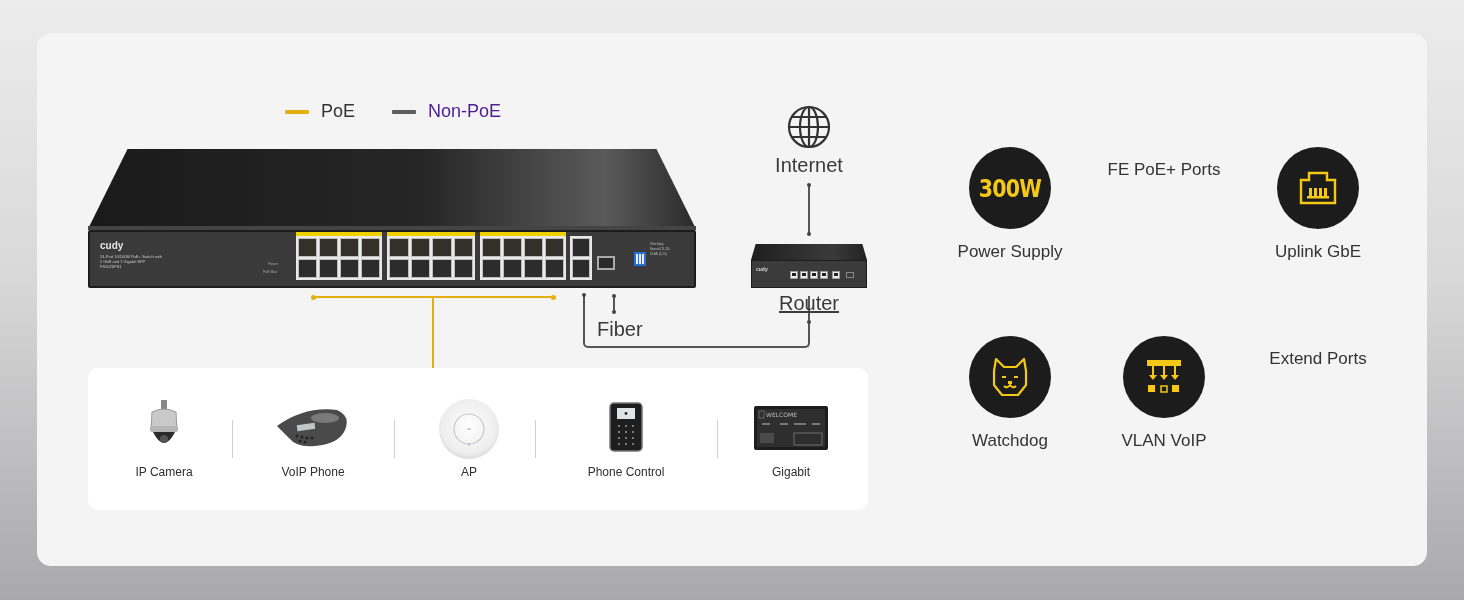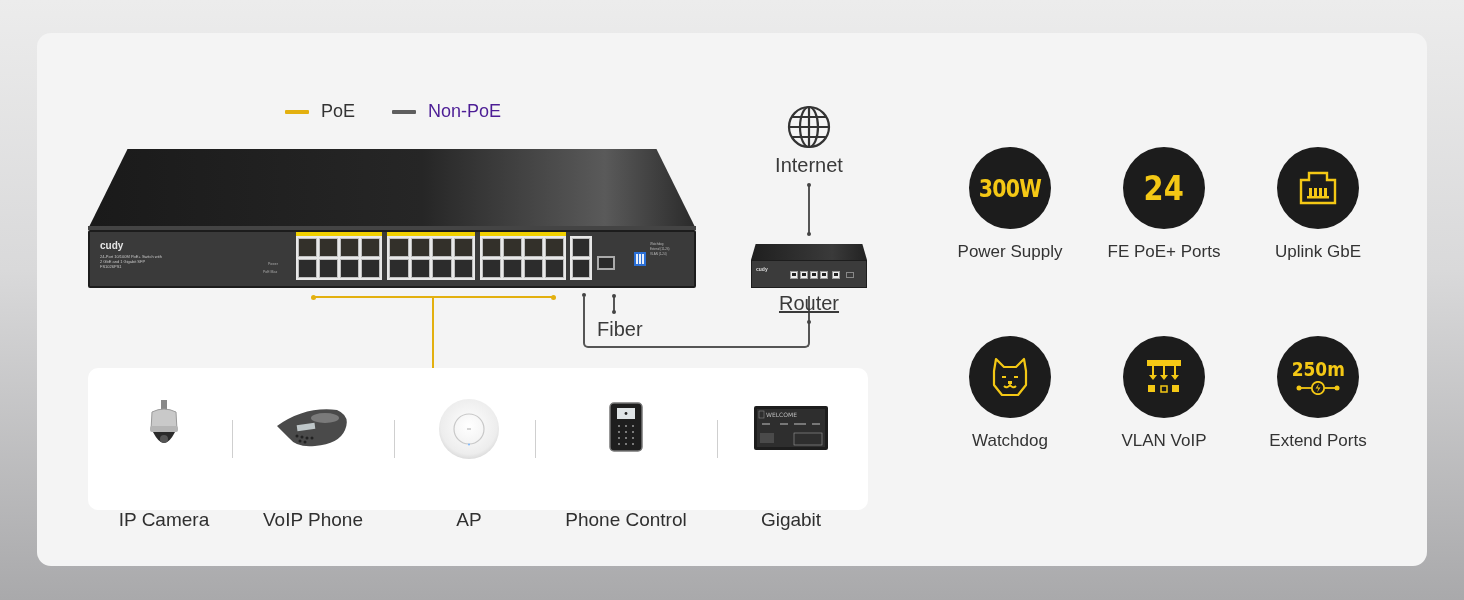--- a/index.html
+++ b/index.html
@@ -53,21 +53,21 @@
   
   .router-top { position: absolute; left: 751px; top: 244px; width: 116px; height: 16px; background: linear-gradient(90deg,#1f1f1f,#3a3a3a 70%,#222); clip-path: polygon(4% 0, 96% 0, 100% 100%, 0 100%); }
   .router-front { position: absolute; left: 751px; top: 260px; width: 116px; height: 28px; background: #3b3b3b; border: 1px solid #1d1d1d; }
   .router-front .rb { position: absolute; left: 4px; top: 5px; color: #ddd; font-size: 5px; font-weight: bold; }
   .rport { position: absolute; top: 10px; width: 8px; height: 8px; background: #eee; border: 1px solid #999; }
   .rport::after { content: ""; position: absolute; left: 1px; top: 1px; right: 1px; bottom: 2px; background: #222; }
 
   
   .devices { position: absolute; left: 88px; top: 368px; width: 780px; height: 142px; background: #fff; border-radius: 10px; }
   .dev-sep { position: absolute; top: 52px; width: 1px; height: 38px; background: #cfcfcf; }
-  .dev-lbl { position: absolute; top: 97px; font-size: 19px; color: #2f2f2f; transform: translateX(-50%); white-space: nowrap; margin-top: 44px; }
+  .dev-lbl { position: absolute; top: 97px; font-size: 12px; color: #2f2f2f; transform: translateX(-50%); white-space: nowrap; }
   .dev-icon { position: absolute; transform: translateX(-50%); }
 
   
   .feat { position: absolute; width: 160px; transform: translateX(-50%); text-align: center; }
   .feat .circle { width: 82px; height: 82px; border-radius: 50%; background: #1c1c1c; margin: 0 auto; display: flex; align-items: center; justify-content: center; color: #f1c40f; font-weight: bold; }
   .feat .flbl { margin-top: 13px; font-size: 17px; color: #333; white-space: nowrap; }
   .ctext-300 { font-size: 25px; letter-spacing: -1px; font-family: "DejaVu Sans", sans-serif; font-weight: bold; color: #f4c815; transform: scaleX(0.82); }
   .ctext-24 { font-size: 34px; font-family: "DejaVu Sans", sans-serif; font-weight: bold; color: #f4c815; transform: scaleX(0.85); }
 </style>
 </head>
@@ -273,23 +273,20 @@
 </div>
 
 <div class="feat" style="left:1010px;top:147px;">
   <div class="circle">
     <span class="ctext-300">300W</span>
   </div>
   <div class="flbl">Power Supply</div>
 </div>
 
 <div class="feat" style="left:1164px;top:147px;">
-  <div class="circle">
-    <span class="ctext-24">24</span>
-  </div>
   <div class="flbl">FE PoE+ Ports</div>
 </div>
 
 <div class="feat" style="left:1318px;top:147px;">
   <div class="circle">
     <svg width="40" height="34" viewBox="0 0 40 34">
       <path d="M11 2 H29 V9 H37 V32 H3 V9 H11 Z" fill="none" stroke="#f4c815" stroke-width="2.4"></path>
       <g fill="#f4c815">
           <rect x="11" y="17" width="3" height="9"></rect>
           <rect x="16" y="17" width="3" height="9"></rect>
@@ -331,25 +328,14 @@
         </g>
       <rect x="1" y="25" width="7" height="7" fill="#f4c815"></rect>
       <rect x="14" y="26" width="6" height="6" fill="none" stroke="#f4c815" stroke-width="1.5"></rect>
       <rect x="25" y="25" width="7" height="7" fill="#f4c815"></rect>
     </svg>
   </div>
   <div class="flbl">VLAN VoIP</div>
 </div>
 
 <div class="feat" style="left:1318px;top:336px;">
-  <div class="circle" style="flex-direction:column;gap:2px;">
-    <span style="font-family:'DejaVu Sans',sans-serif;font-size:20px;font-weight:bold;color:#f4c815;transform:scaleX(0.85);line-height:20px;">250m</span>
-    <svg width="44" height="14" viewBox="0 0 44 14">
-      <circle cx="3" cy="7" r="2.5" fill="#f4c815"></circle>
-        <circle cx="41" cy="7" r="2.5" fill="#f4c815"></circle>
-      <line x1="3" y1="7" x2="15" y2="7" stroke="#f4c815" stroke-width="1.8"></line>
-      <line x1="29" y1="7" x2="41" y2="7" stroke="#f4c815" stroke-width="1.8"></line>
-      <circle cx="22" cy="7" r="6.2" fill="none" stroke="#f4c815" stroke-width="1.8"></circle>
-      <path d="M23 2.5 L19.5 7.5 H22.5 L21 11.5 L24.5 6.5 H21.5 Z" fill="#f4c815"></path>
-    </svg>
-  </div>
   <div class="flbl">Extend Ports</div>
 </div>
 
 </body></html>

